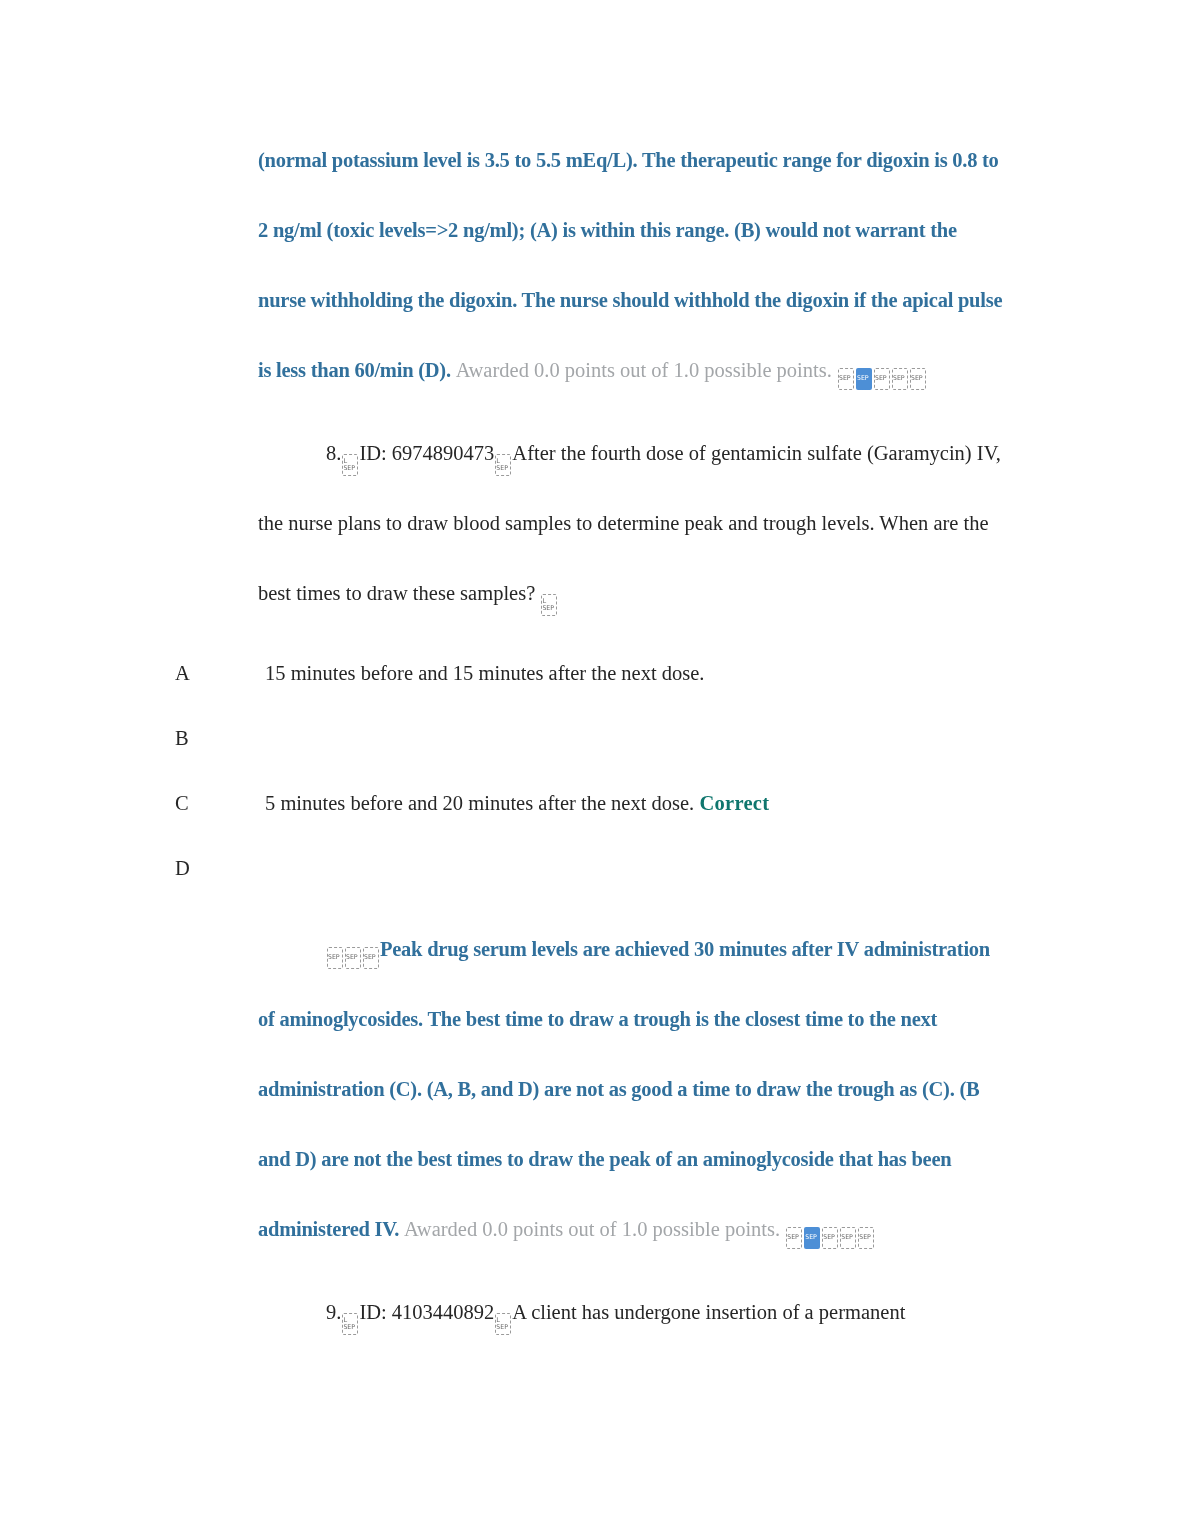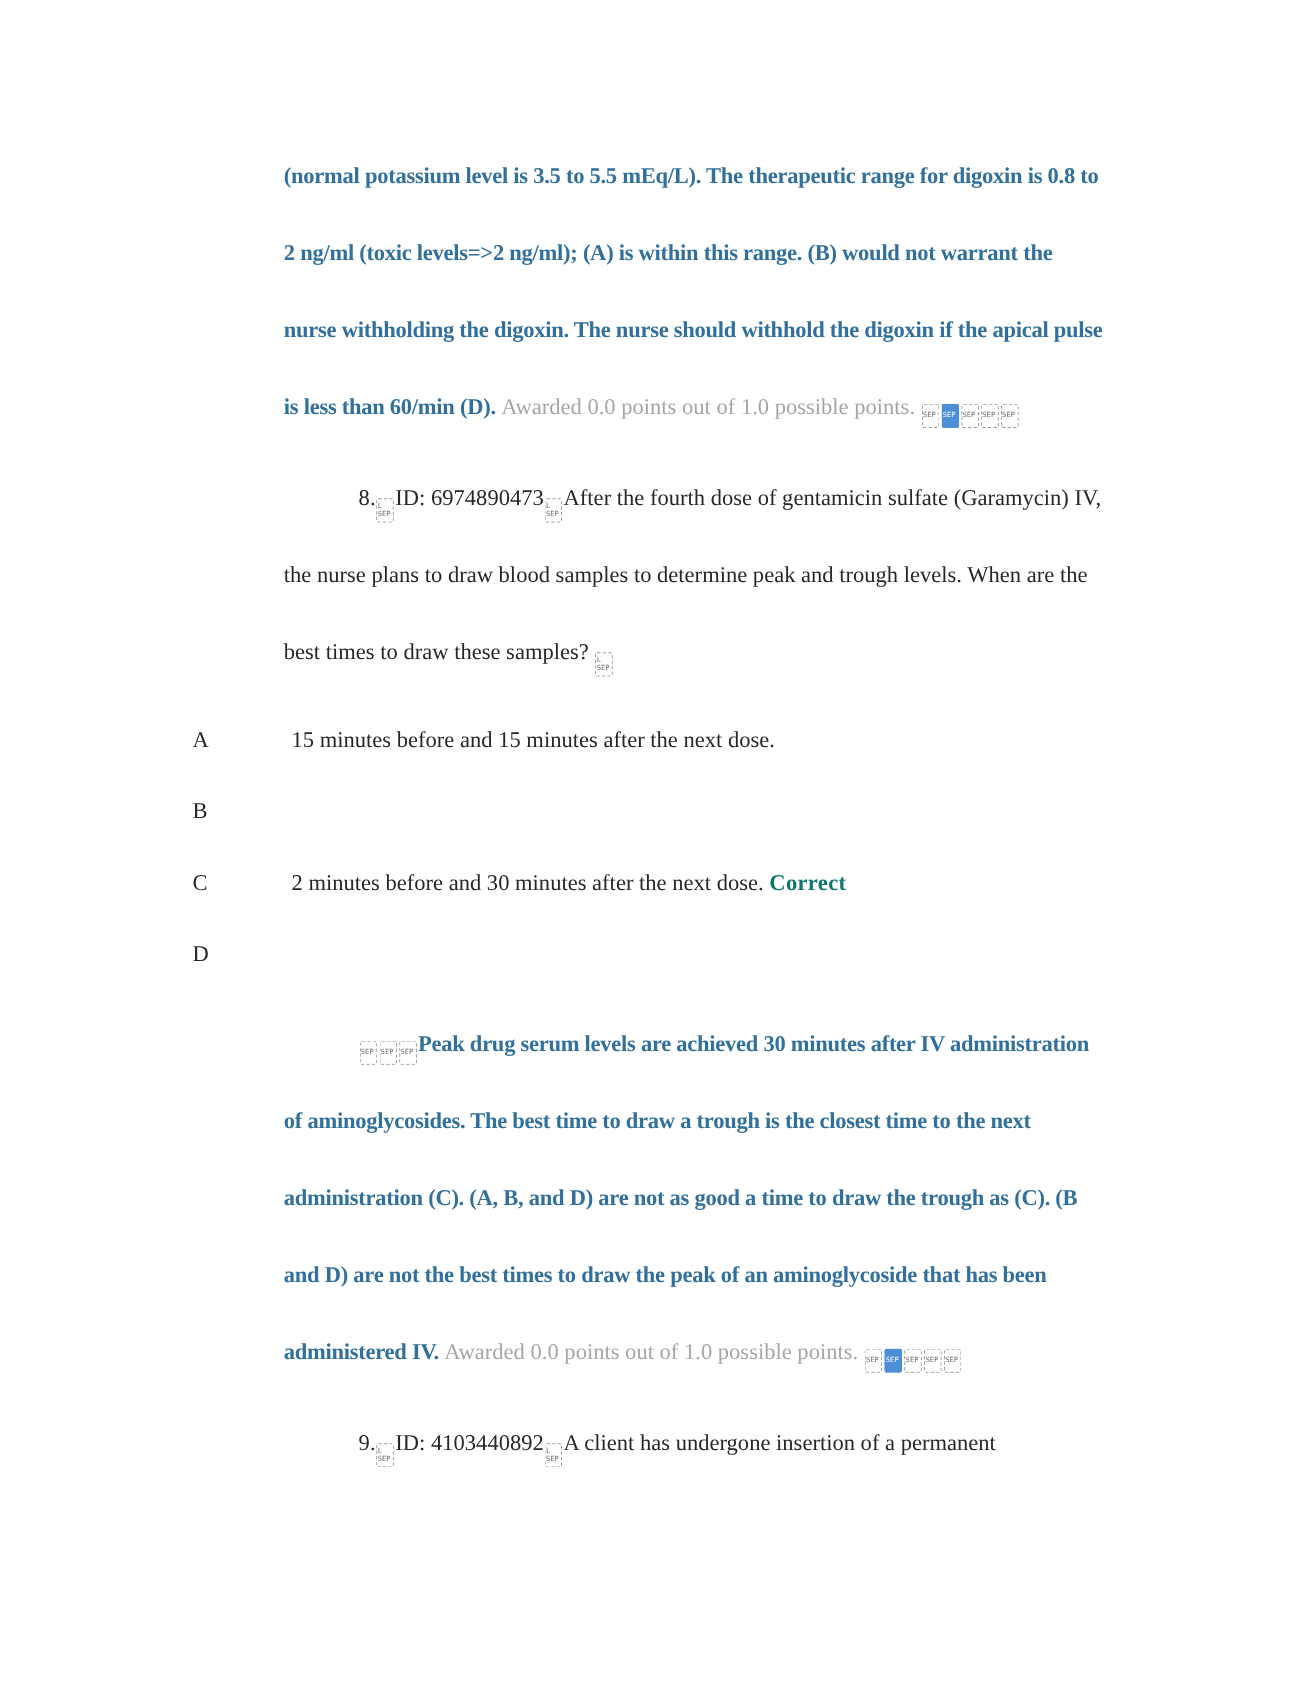--- a/index.html
+++ b/index.html
@@ -114,21 +114,21 @@
       </span></p>
     <div class="option-row">
       <span class="option-letter">A</span>
       <span class="option-text"><span class="seg black">15 minutes before and 15 minutes after the next dose.</span></span>
     </div>
     <div class="option-row">
       <span class="option-letter">B</span>
     </div>
     <div class="option-row">
       <span class="option-letter">C</span>
-      <span class="option-text"><span class="seg black">2 minutes before and 30 minutes after the next dose. </span><span class="seg correct">Correct</span></span>
+      <span class="option-text"><span class="seg black">5 minutes before and 20 minutes after the next dose. </span><span class="seg correct">Correct</span></span>
     </div>
     <div class="option-row">
       <span class="option-letter">D</span>
     </div>
     <p class="para indent"><span class="sep-box">
         <span>SEP</span>
       </span><span class="sep-box">
         <span>SEP</span>
       </span><span class="sep-box">
         <span>SEP</span>

